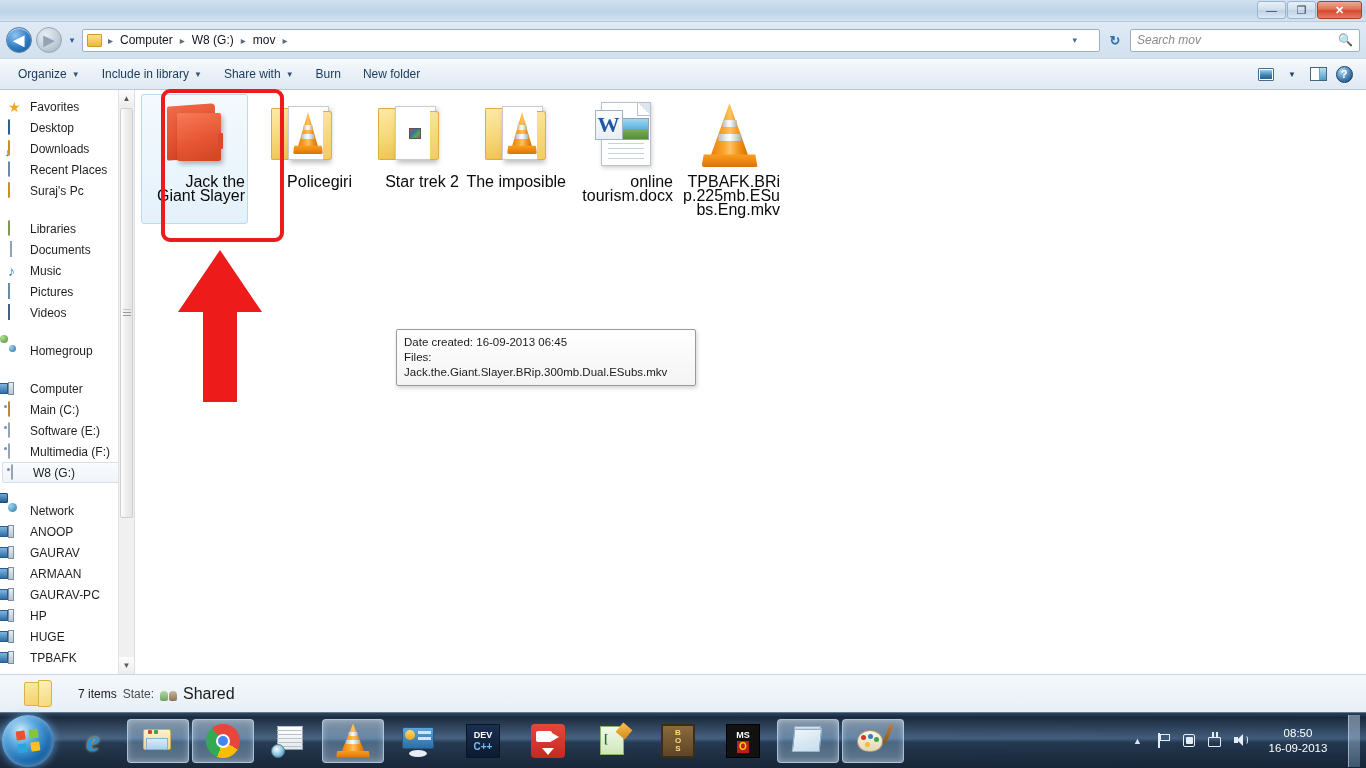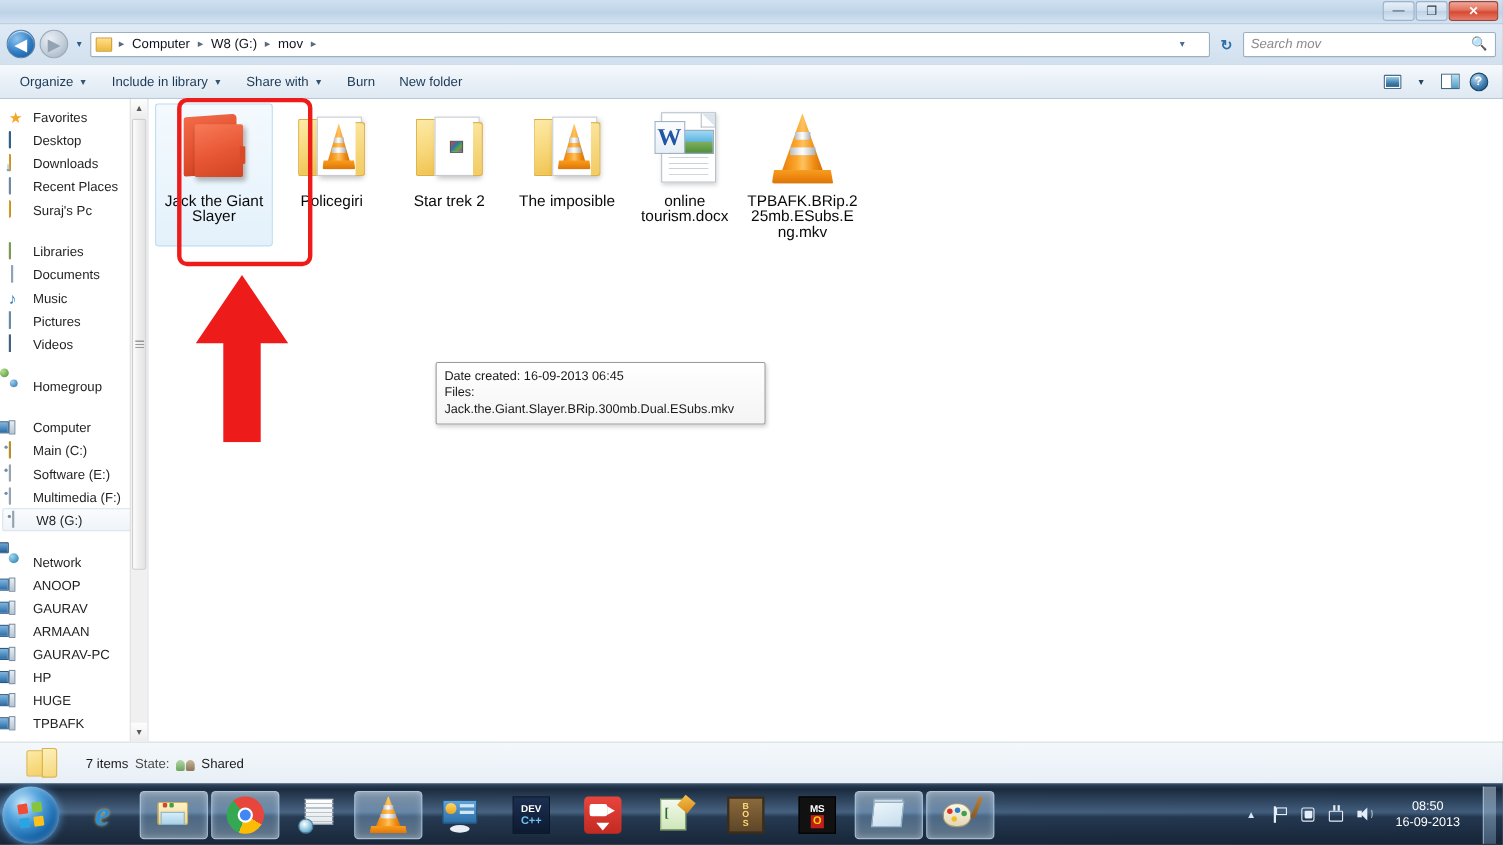--- a/index.html
+++ b/index.html
@@ -277,21 +277,21 @@
   .item {
     width: 107px; padding: 4px 2px 6px; display: flex; flex-direction: column;
     align-items: center; border: 1px solid transparent; border-radius: 3px;
   }
   .item.selected {
     background: linear-gradient(180deg, #f4fafe 0%, #e4f1fb 100%);
     border-color: #b8dcf2;
   }
   .item-icon { width: 72px; height: 72px; position: relative; margin-bottom: 4px; }
   .item-label {
-    font-size: 14px; color: #0a0a0a; text-align: center; line-height: 14px;
+    font-size: 16px; color: #0a0a0a; text-align: right; line-height: 14px;
     word-wrap: break-word; width: 100%;
   }
 
   
   .fold-red { position: absolute; inset: 4px 6px 10px 4px; }
   .fold-red .back {
     position: absolute; left: 4px; top: 2px; width: 48px; height: 54px;
     background: linear-gradient(160deg,#f26b4a 0%,#e04e2c 60%,#c33d1f 100%);
     transform: skewY(-4deg); border-radius: 2px 4px 2px 2px;
   }
@@ -396,21 +396,21 @@
     padding: 0 10px; gap: 4px;
     background: linear-gradient(180deg,#f4f8fb 0%,#e7eff6 100%);
     border-top: 1px solid #c9d7e4;
   }
   #status-folder-ico {
     width: 36px; height: 30px; position: relative; margin-left: 14px;
   }
   #status-texts { display: flex; align-items: center; gap: 6px; margin-left: 14px; }
   .st-main { font-size: 12px; color: #1a1a1a; }
   .st-label { font-size: 12px; color: #4a4a4a; }
-  .st-shared { font-size: 12px; color: #1a1a1a; }
+  .st-shared { font-size: 16px; color: #1a1a1a; }
   .shared-ico {
     width: 17px; height: 15px; position: relative; display: inline-block; vertical-align: -3px;
   }
   .shared-ico::before, .shared-ico::after {
     content:''; position:absolute; bottom:0; width:8px; height:10px; border-radius:4px 4px 2px 2px;
   }
   .shared-ico::before { left:0; background: linear-gradient(180deg,#b3d8a8,#6ea35e); }
   .shared-ico::after  { right:0; background: linear-gradient(180deg,#c8b79a,#8a7556); }
 
   

